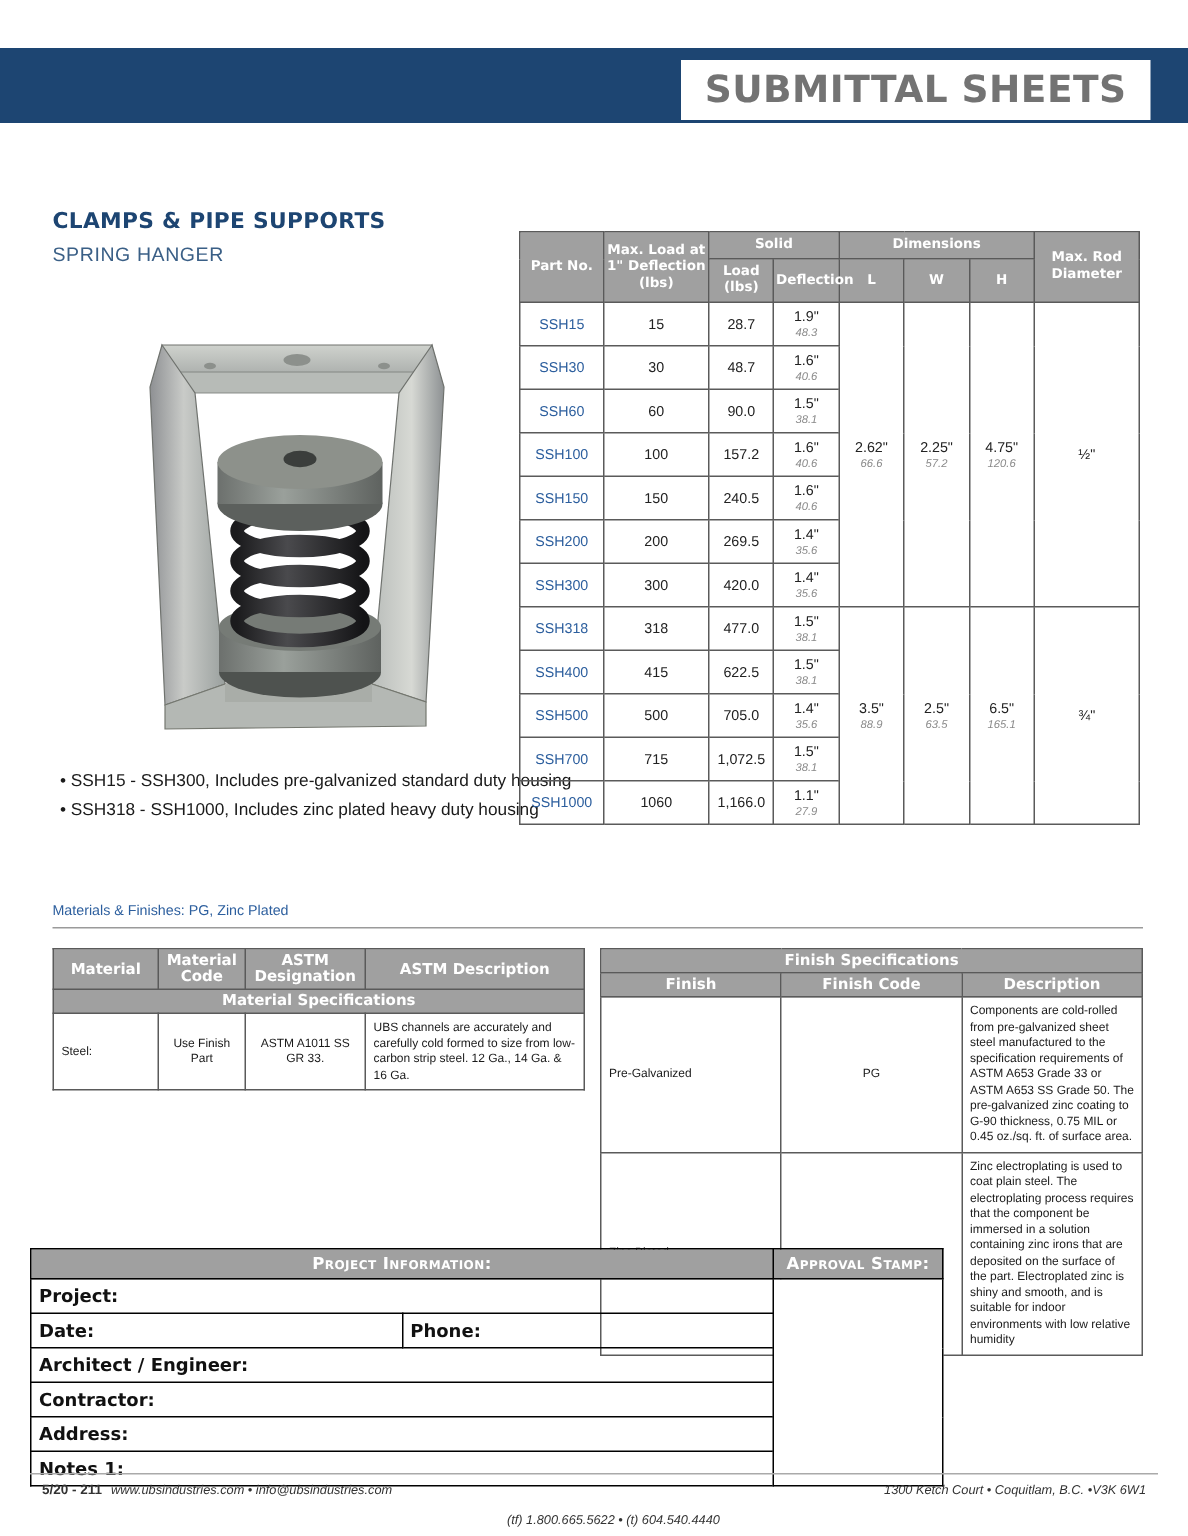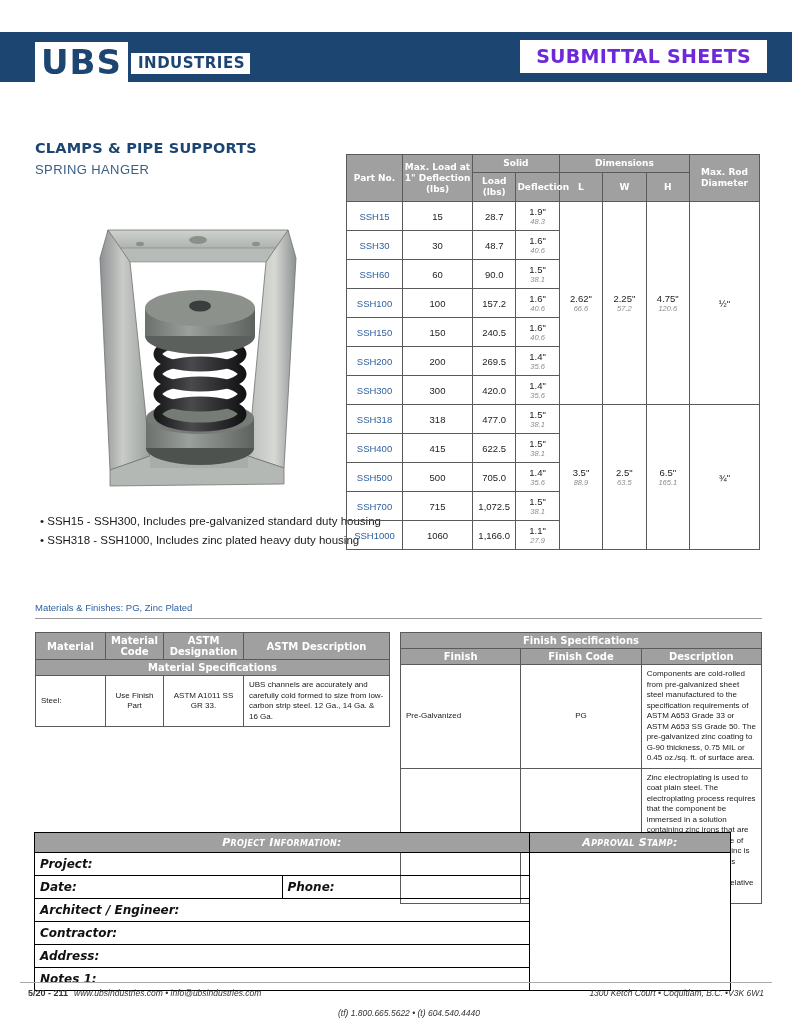--- a/index.html
+++ b/index.html
@@ -29,22 +29,22 @@
     font-family:"DejaVu Sans", sans-serif;
   }
   .logo-ind {
     background:#ffffff; color:#1d4572;
     font-weight:bold; font-size:15px; letter-spacing:0.5px;
     padding:3px 5px 3px 7px; margin-left:3px; line-height:15px;
     font-family:"DejaVu Sans", sans-serif;
   }
   .submittal-tab {
     position:absolute; right:25px; top:40px;
-    background:#ffffff; color:#6d28d9;
-    font-weight:bold; font-size:19px; letter-spacing:0.3px;
+    background:#ffffff; color:#737373;
+    font-weight:bold; font-size:25px; letter-spacing:0.3px;
     padding:5px 16px 6px 16px;
     font-family:"DejaVu Sans", sans-serif;
     z-index:4;
   }
 
   
   .title-main {
     position:absolute; left:35px; top:107px;
     font-size:29px; font-weight:bold; color:#1d4572;
     letter-spacing:0.4px; font-family:"DejaVu Sans", sans-serif;
@@ -122,22 +122,22 @@
   }
   .mat-table td, .fin-table td {
     border:1px solid #5a5a5a; font-size:8px; color:#1a1a1a;
     padding:4px 5px; vertical-align:middle; line-height:10.5px;margin-top:40px;
   }
   .ctr { text-align:center; }
   .desc-cell { text-align:left; line-height:10.5px; }
 
   
   .proj-table {
-    position:absolute; left:34px; top:832px; width:697px;
-    border-collapse:collapse; table-layout:fixed;font-style:italic;
+    position:absolute; left:20px; top:832px; width:609px;
+    border-collapse:collapse; table-layout:fixed;
   }
   .proj-table th {
     background:#a0a0a0; color:#ffffff; border:1px solid #000;
     font-size:11px; font-weight:bold; letter-spacing:0.3px;
     padding:3px; font-variant:small-caps;
     font-family:"DejaVu Sans", sans-serif;
   }
   .proj-table td {
     border:1px solid #000; height:23px;
     font-size:12px; font-weight:bold; color:#111;
@@ -161,24 +161,20 @@
   .f-mid { position:absolute; left:310px; font-style:italic;margin-top:20px; }
   .f-right { position:absolute; right:4px; font-style:italic; }
 </style>
 </head>
 <body>
 
 <div class="page">
 
   <div class="top-bar"></div>
 
-  <div class="logo-block">
-    <span class="logo-ubs">UBS</span>
-    <span class="logo-ind">INDUSTRIES</span>
-  </div>
 
   <div class="submittal-tab">SUBMITTAL SHEETS</div>
 
   <div class="title-sub">CLAMPS &amp; PIPE SUPPORTS</div>
   <div class="title-cat">SPRING HANGER</div>
 
   <div class="product-img">
     <svg viewBox="0 0 235 285" width="235" height="285">
       <defs>
         <linearGradient id="galvL" x1="0" y1="0" x2="1" y2="0">

